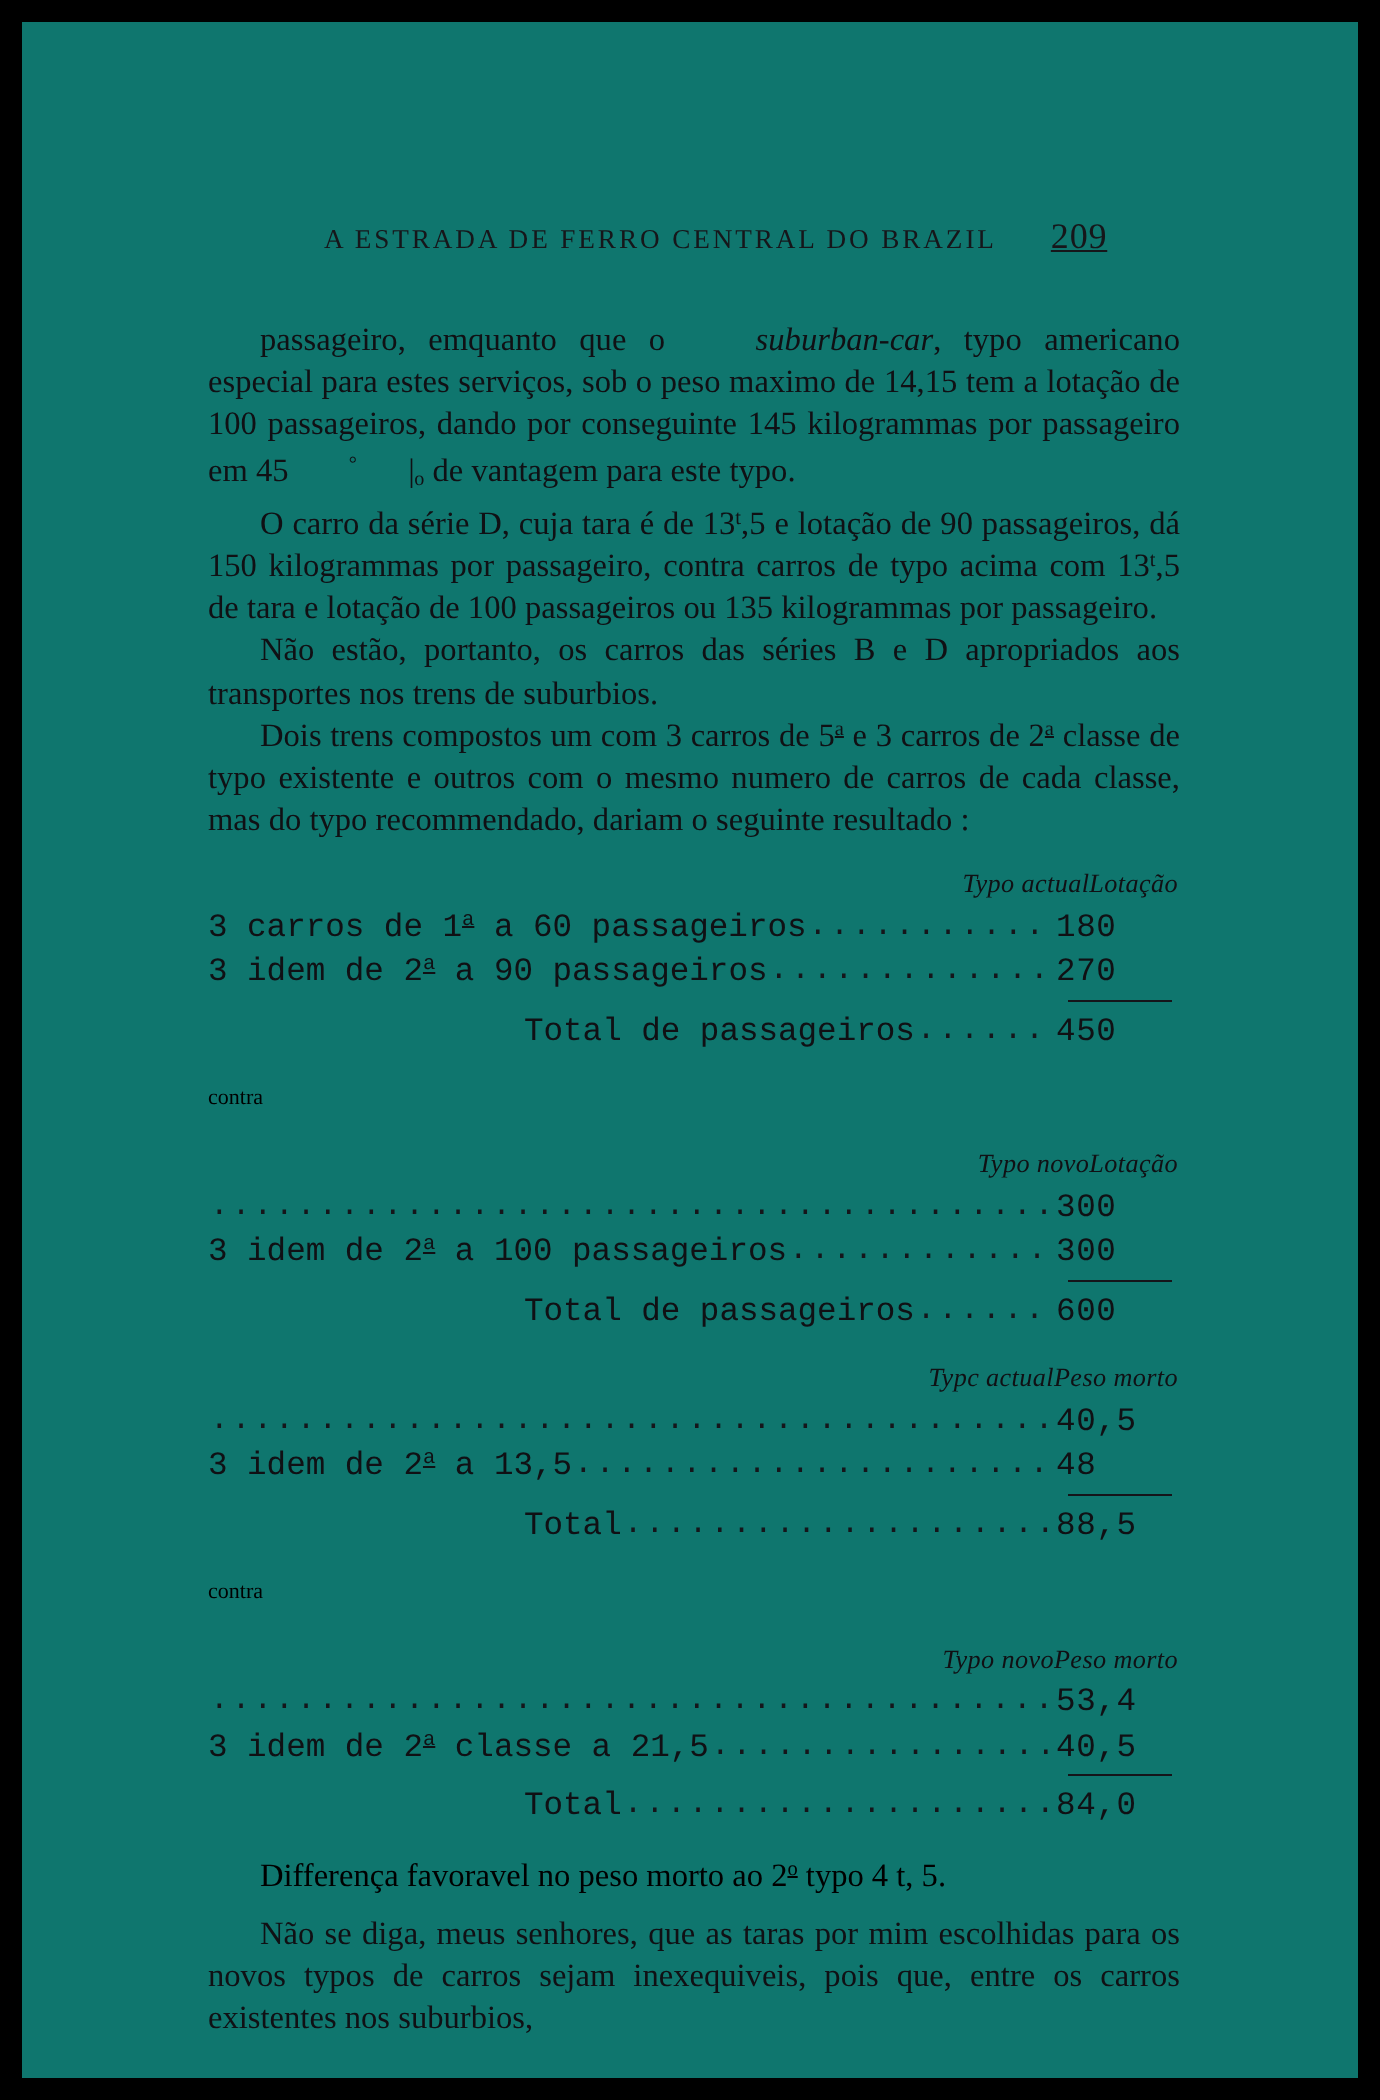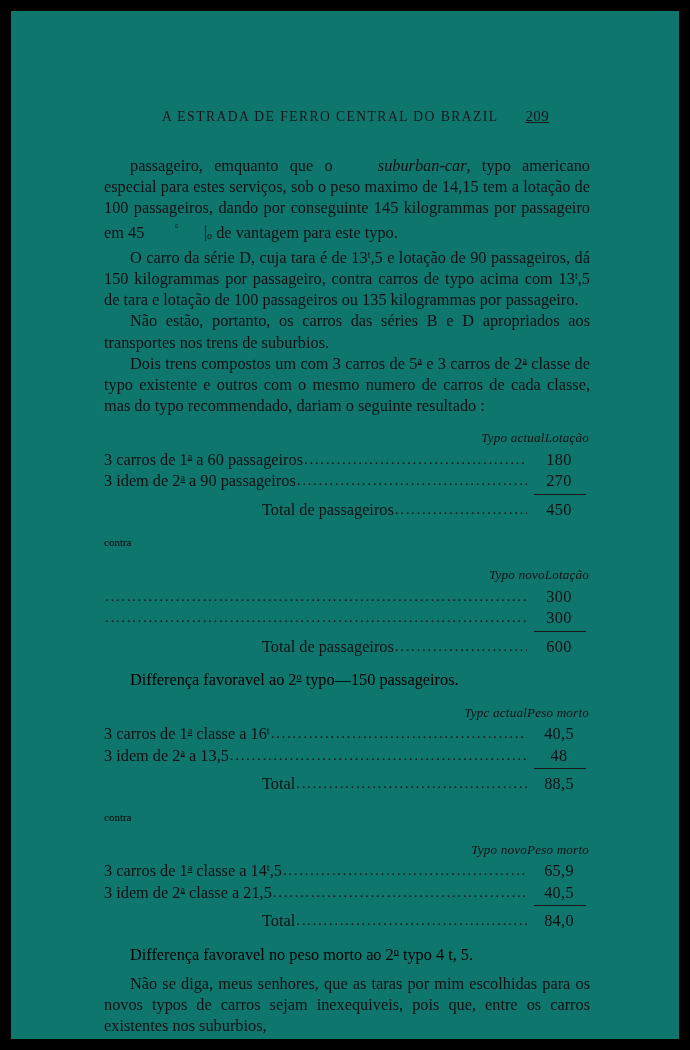--- a/index.html
+++ b/index.html
@@ -49,21 +49,21 @@
   }
   .runhead .title {
     letter-spacing: 1.45px;
     font-variant: small-caps;
     text-transform: uppercase;
     font-size: 13.6px;
     font-weight: 400;
   }
   .runhead .folio {
     margin-left: 27px;
-    font-size: 15px;
+    font-size: 18px;
     letter-spacing: 0.4px;
     text-decoration: underline;
   }
 
   
   p.para {
     margin: 0;
     font-size: 16.3px;
     line-height: 21.15px;
     text-align: justify;
@@ -110,35 +110,36 @@
     padding-left: 52px;
     padding-right: 1px;
     margin-bottom: 2.5px;
     letter-spacing: 0.2px;
   }
   .trow {
     display: flex;
     align-items: baseline;
     line-height: 21.5px;
     white-space: nowrap;
+    font-family: Liberation Mono, monospace;
   }
   .trow .lbl { flex: 0 0 auto; }
   .trow .dots {
     flex: 1 1 auto;
     overflow: hidden;
     margin: 0 1px 0 1px;
     letter-spacing: 1.55px;
     font-size: 15.5px;
     color: #15151a;
     position: relative;
     top: -1px;
   }
   .trow .val {
     flex: 0 0 62px;
-    text-align: center;
+    text-align: left;
     letter-spacing: 0.3px;
   }
   .trow.total {
     margin-top: 4px;
   }
   .trow.total .lbl { padding-left: 158px; }
   .trow.total .dots { letter-spacing: 1.55px; }
   .sumrule {
     height: 0;
     border-top: 1.7px solid #15151a;
@@ -208,40 +209,39 @@
       <div class="tblock">
         <div class="thead">
           <span>Typo novo</span>
           <span>Lotação</span>
         </div>
         <div class="trow">
           <span class="dots">.....................................................................................</span>
           <span class="val">300</span>
         </div>
         <div class="trow">
+          <span class="lbl"><span>3 idem   de 2</span><sup class="ord">a</sup><span> a 100 passageiros</span></span>
           <span class="dots">.....................................................................................</span>
           <span class="val">300</span>
         </div>
         <div class="sumrule"></div>
         <div class="trow total">
           <span class="lbl">Total de passageiros</span>
           <span class="dots">.....................................................................................</span>
           <span class="val">600</span>
         </div>
       </div>
 
-      <div class="diffline"><span>Differença favoravel ao 2</span><sup class="ord">o</sup><span> typo—150 passageiros.</span></div>
 
       <div class="tblock">
         <div class="thead">
           <span>Typc actual</span>
           <span>Peso morto</span>
         </div>
         <div class="trow">
-          <span class="lbl"><span>3 carros de 1</span><sup class="ord">a</sup><span> classe  a   16</span><sup class="tmark">t</sup></span>
           <span class="dots">.....................................................................................</span>
           <span class="val">40,5</span>
         </div>
         <div class="trow">
           <span class="lbl"><span>3 idem   de 2</span><sup class="ord">a</sup><span> a 13,5</span></span>
           <span class="dots">.....................................................................................</span>
           <span class="val">48</span>
         </div>
         <div class="sumrule"></div>
         <div class="trow total">
@@ -252,23 +252,22 @@
       </div>
 
       <div class="contra">contra</div>
 
       <div class="tblock">
         <div class="thead">
           <span>Typo novo</span>
           <span>Peso morto</span>
         </div>
         <div class="trow">
-          <span class="lbl"><span>3 carros de  1</span><sup class="ord">a</sup><span> classe  a  14</span><sup class="tmark">t</sup><span>,5</span></span>
-          <span class="dots">.....................................................................................</span>
-          <span class="val">65,9</span>
+          <span class="dots">.....................................................................................</span>
+          <span class="val">53,4</span>
         </div>
         <div class="trow">
           <span class="lbl"><span>3 idem de 2</span><sup class="ord">a</sup><span> classe a  21,5</span></span>
           <span class="dots">.....................................................................................</span>
           <span class="val">40,5</span>
         </div>
         <div class="sumrule"></div>
         <div class="trow total">
           <span class="lbl">Total</span>
           <span class="dots">.....................................................................................</span>

